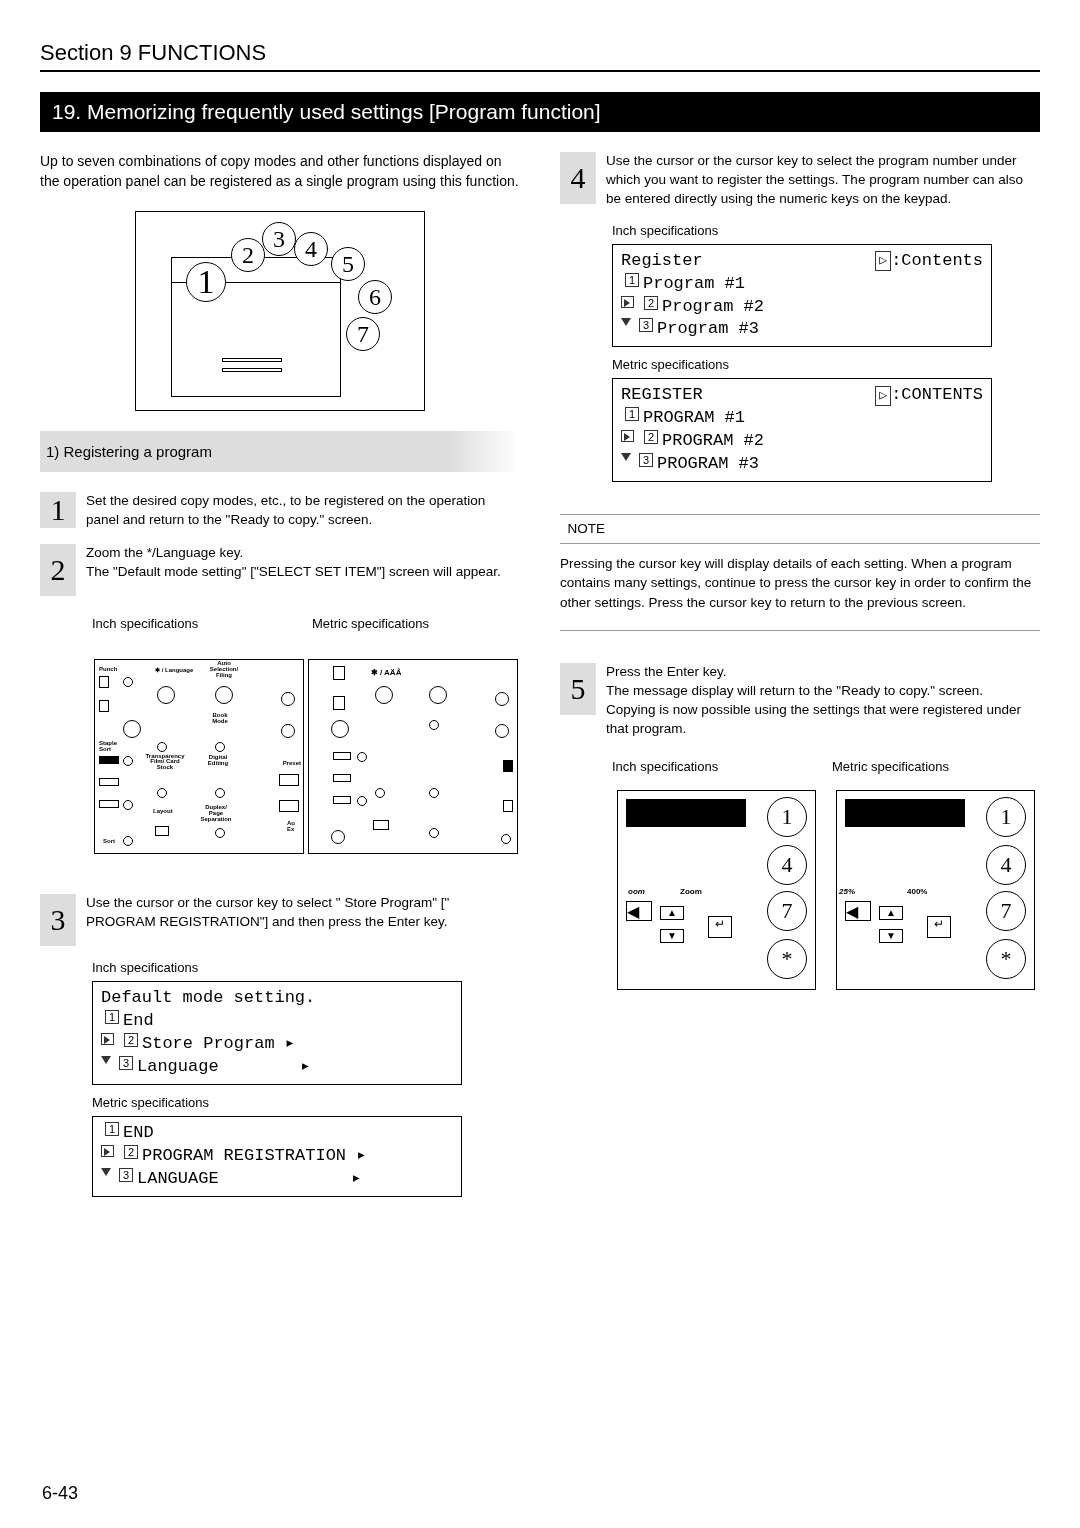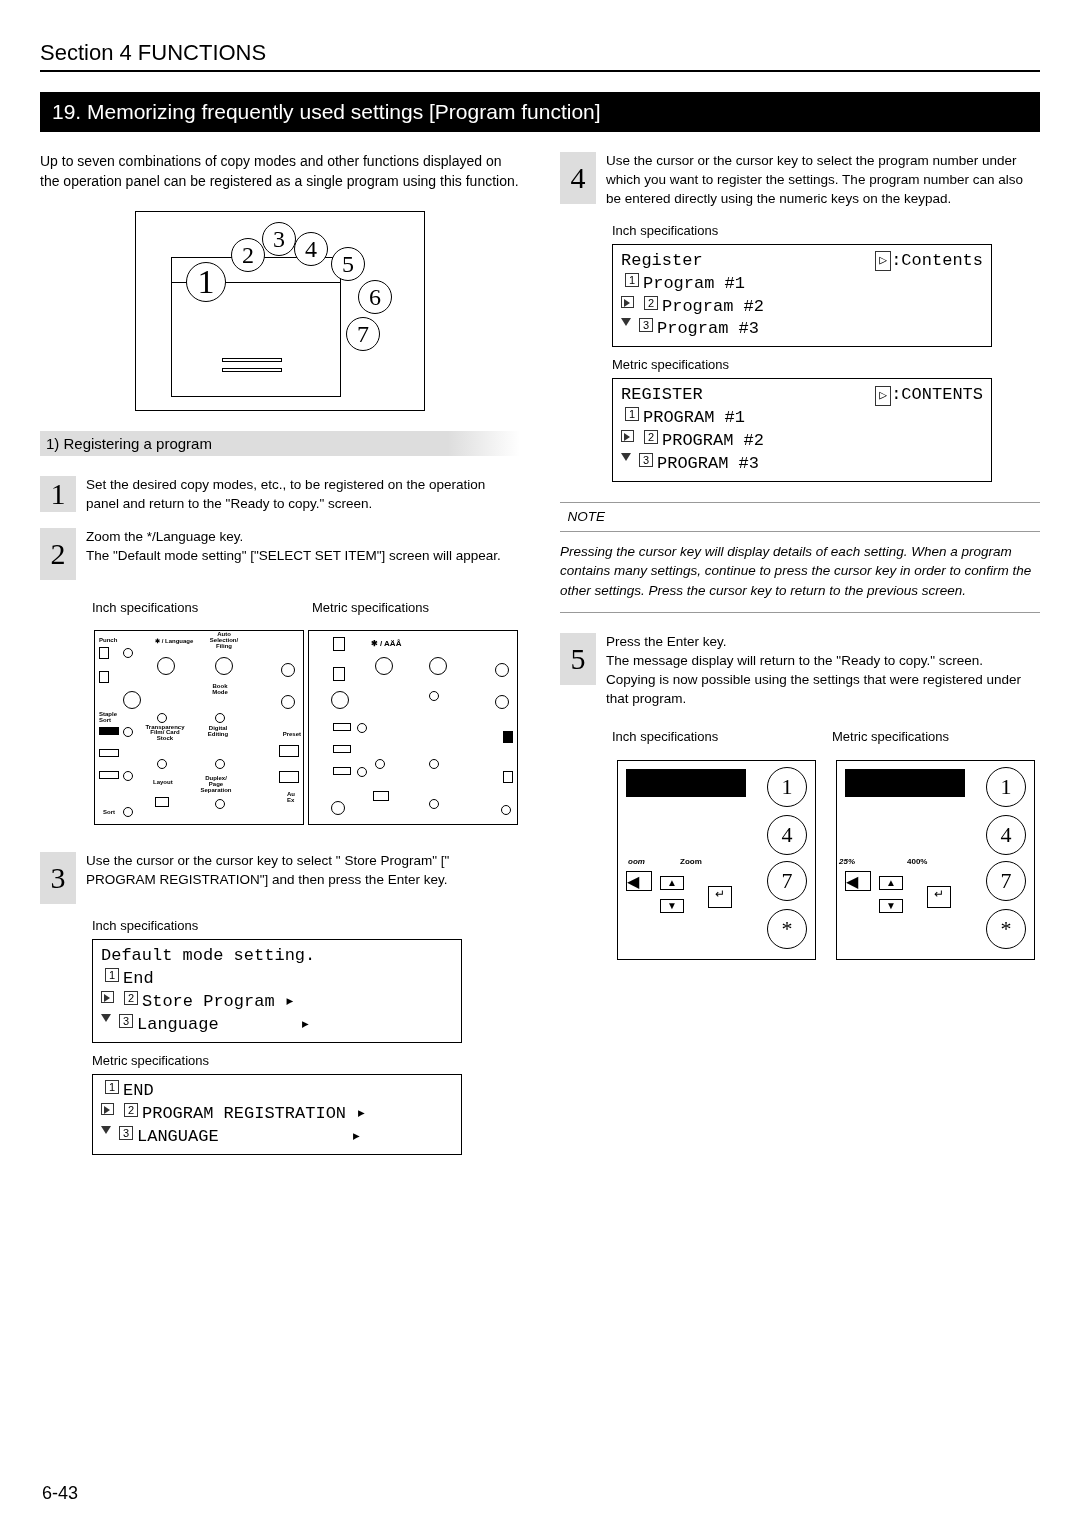--- a/index.html
+++ b/index.html
@@ -78,21 +78,21 @@
     }
     .b1 { width: 40px; height: 40px; left: 50px; top: 50px; font-size: 34px; }
     .b2 { width: 34px; height: 34px; left: 95px; top: 26px; }
     .b3 { width: 34px; height: 34px; left: 126px; top: 10px; }
     .b4 { width: 34px; height: 34px; left: 158px; top: 20px; }
     .b5 { width: 34px; height: 34px; left: 195px; top: 35px; }
     .b6 { width: 34px; height: 34px; left: 222px; top: 68px; }
     .b7 { width: 34px; height: 34px; left: 210px; top: 105px; }
     .subhead {
       background: linear-gradient(to right, #ddd 0%, #ddd 85%, #fff 100%);
-      padding: 4px 6px;
+      padding: 12px 6px;
       margin-bottom: 20px;
       font-size: 15px;
     }
     .step {
       display: flex;
       gap: 10px;
       margin-bottom: 14px;
     }
     .step-num-box {
       width: 36px;
@@ -185,34 +185,33 @@
       border-left: 5px solid transparent;
       border-right: 5px solid transparent;
       border-top: 8px solid #333;
       margin-right: 4px;
     }
     .contents-tag {
       display: inline-flex;
       align-items: center;
     }
     .note-box {
-      margin: 20px 0;
+      margin: 32px 0;
       font-size: 13.5px;
       line-height: 1.45;
-      font-style: italic;
     }
     .note-label {
       border-top: 1px solid #999;
       border-bottom: 1px solid #999;
       padding: 4px 0;
       margin-bottom: 10px;
       width: 100%;
     }
     .note-body {
-      padding-bottom: 12px;
+      padding-bottom: 18px;
       border-bottom: 1px solid #999;
     }
     .keypad-diagram {
       border: 1.5px solid #000;
       width: 200px;
       height: 200px;
       display: inline-block;
       position: relative;
       margin: 5px;
       overflow: hidden;
@@ -241,21 +240,21 @@
     .kp-arrow-dn { left: 42px; top: 138px; width: 24px; height: 14px; text-align:center; font-size:10px; }
     .kp-enter { left: 90px; top: 125px; width: 24px; height: 22px; text-align:center; font-size:12px; }
     .kp-zoom { position:absolute; left: 26px; top: 96px; font-size: 8px; font-weight: bold; font-style: italic; }
     .kp-zoom2 { position:absolute; left: 62px; top: 96px; font-size: 8px; font-weight: bold; }
     .panel-diagram {
       border: 1.5px solid #000;
       width: 210px;
       height: 195px;
       display: inline-block;
       vertical-align: top;
-      margin: 9px 2px;
+      margin: 22px 2px;
       position: relative;
       overflow: hidden;
       font-size: 6px;
     }
     .panel-diagram .tiny {
       position: absolute;
       border: 1px solid #000;
     }
     .keypad-pair {
       display: flex;
@@ -282,21 +281,21 @@
       border: 1px solid #000;
       border-radius: 50%;
       width: 10px;
       height: 10px;
       position: absolute;
     }
   </style>
 </head>
 <body>
 
-<div class="section-header">Section 4  FUNCTIONS</div>
+<div class="section-header">Section 9  FUNCTIONS</div>
 <div class="title-bar">19. Memorizing frequently used settings [Program function]</div>
 
 <div class="two-col">
 
   <div class="col">
     <div class="intro">Up to seven combinations of copy modes and other functions displayed on the operation panel can be registered as a single program using this function.</div>
 
     <div class="copier-diagram">
       <div class="copier-top"></div>
       <div class="copier-body">

